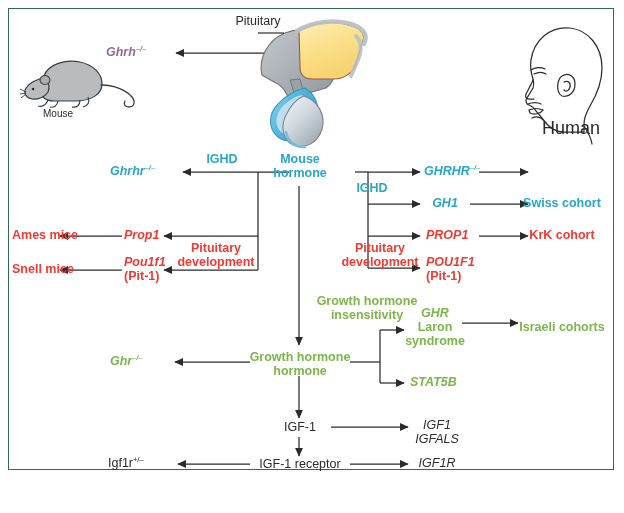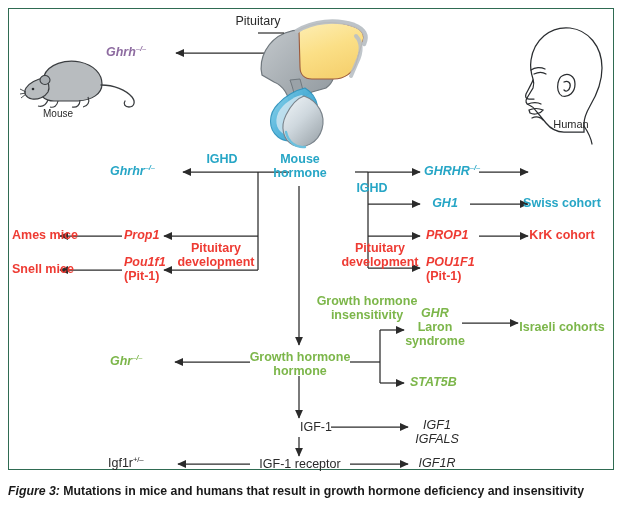--- a/index.html
+++ b/index.html
@@ -184,21 +184,21 @@
 
       <path d="M72,104 C76,110 79,116 80,122"></path>
     </g>
   </svg>
 
   <div class="lbl dark c" style="left:222px;top:14px;width:72px;font-size:12.5px;">Pituitary</div>
 
   <div class="lbl blue b c" style="left:268px;top:152px;width:64px;font-size:12.5px;"><span>Mouse</span><br><span>hormone</span></div>
 
   <div class="lbl dark c" style="left:22px;top:108px;width:72px;font-size:10px;">Mouse</div>
-  <div class="lbl dark c" style="left:536px;top:118px;width:70px;font-size:11px;">Human</div>
+  <div class="lbl dark c" style="left:536px;top:118px;width:70px;font-size:18px;">Human</div>
 
   <div class="lbl purple bi r" style="left:106px;top:45px;width:72px;font-size:12.5px;"><span>Ghrh</span><sup>–/–</sup></div>
 
   <div class="lbl blue bi r" style="left:110px;top:164px;width:76px;font-size:12.5px;"><span>Ghrhr</span><sup>–/–</sup></div>
 
   <div class="lbl red bi l" style="left:124px;top:228px;width:70px;font-size:12.5px;">Prop1</div>
 
   <div class="lbl red l" style="left:124px;top:255px;width:72px;font-size:12.5px;"><span class="bi">Pou1f1</span><br><span class="b">(Pit-1)</span></div>
 
   <div class="lbl red b l" style="left:12px;top:228px;width:88px;font-size:12.5px;">Ames mice</div>
@@ -236,19 +236,18 @@
   <div class="lbl red b c" style="left:512px;top:228px;width:100px;font-size:12.5px;">KrK cohort</div>
 
   <div class="lbl blue b c" style="left:512px;top:196px;width:100px;font-size:12.5px;">Swiss cohort</div>
 
   <div class="lbl green b c" style="left:508px;top:306px;width:108px;font-size:12.5px;"><br><span>Israeli cohorts</span></div>
 
   <div class="lbl green b c" style="left:312px;top:294px;width:110px;font-size:12.5px;"><span>Growth hormone</span><br><span>insensitivity</span></div>
 
   <div class="lbl green b c" style="left:244px;top:350px;width:112px;font-size:12.5px;"><span>Growth hormone</span><br><span>hormone</span></div>
 
-  <div class="lbl dark c" style="left:288px;top:420px;width:56px;font-size:12.5px;">IGF-1</div>
+  <div class="lbl dark c" style="left:272px;top:420px;width:56px;font-size:12.5px;">IGF-1</div>
 
   <div class="lbl dark c" style="left:252px;top:457px;width:96px;font-size:12.5px;">IGF-1 receptor</div>
 
-  <div id="caption"><span class="figno">Figure 3:</span><span> Mutations in mice and humans that result in growth hormone deficiency and insensitivity</span></div>
 
 </div>
 
 </body></html>

